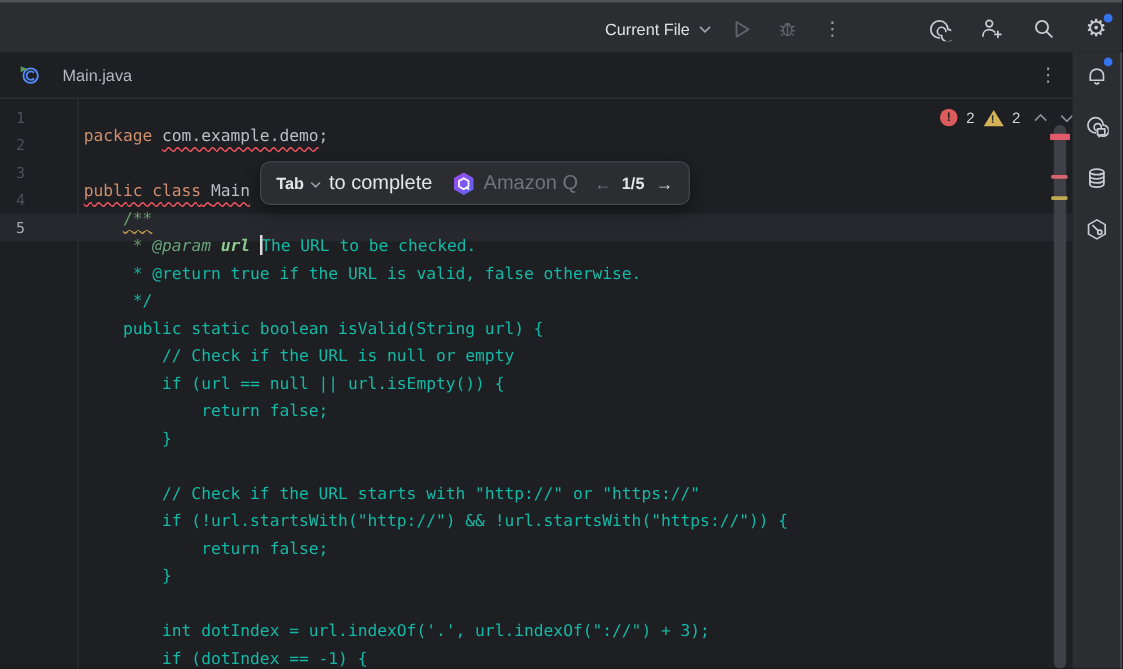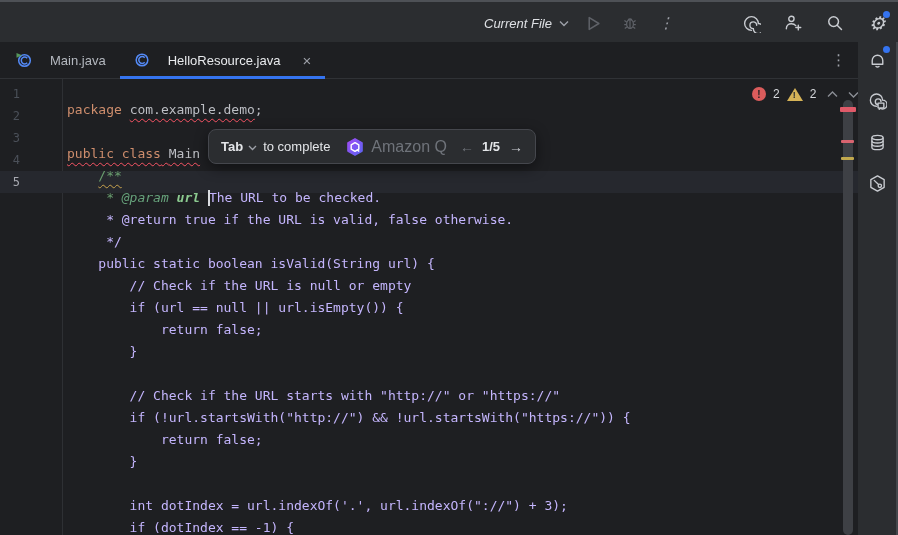--- a/index.html
+++ b/index.html
@@ -5,21 +5,21 @@
   * { margin:0; padding:0; box-sizing:border-box; }
   html,body { background:#101012; }
   .window {
     position:relative; width:898px; height:535px; overflow:hidden;
     background:#1E1F22; font-family:"Liberation Sans", sans-serif;
     -webkit-font-smoothing:antialiased;
   }
   
   .toolbar {
     position:absolute; left:0; top:0; width:898px; height:42px;
-    background:#2B2D30; border-top:2px solid #4E5156;font-style:italic;
+    background:#2B2D30; border-top:2px solid #4E5156;
   }
   .tb-center { position:absolute; left:484px; top:0; height:42px; display:flex; align-items:center; gap:14px; }
   .run-config { display:flex; align-items:center; gap:7px; color:#DFE1E5; font-size:13px; cursor:default; }
   .tb-iconbtn { width:22px; height:22px; display:flex; align-items:center; justify-content:center; }
   .tb-right { position:absolute; right:10px; top:0; height:42px; display:flex; align-items:center; gap:20px; }
   .dot-badge { position:absolute; width:7px; height:7px; border-radius:50%; background:#3574F0; }
   .gear-wrap { position:relative; width:22px; height:22px; display:flex; align-items:center; justify-content:center; }
   .gear-glyph { font-size:19px; color:#C9CCD1; line-height:1; }
   
   .tabbar {
@@ -48,34 +48,34 @@
   .code-row { display:flex; height:22px; line-height:22px; }
   .code-row.current { background:#26282E; }
   .lnum { width:20px; text-align:right; color:#4B5059; font-size:12px; flex:none; }
   .lnum.active { color:#A7A9B0; }
   .ltext { white-space:pre; padding-left:47px;margin-top:16px; }
   .plain { color:#BCBEC4; }
   .kw { color:#CF8E6D; }
   .doc { color:#6A9F6F; }
   .doctag { color:#67A37C; font-style:italic; }
   .docparam { color:#8BC98F; font-style:italic; font-weight:bold; }
-  .ghost { color:#c4b5fd; }
+  .ghost { color:#14b8a6; }
   .err { text-decoration:underline wavy #F75464 1px; text-underline-offset:4px; text-decoration-skip-ink:none; }
   .warn { text-decoration:underline wavy #C7A24C 1px; text-underline-offset:4px; text-decoration-skip-ink:none; }
   .caret { display:inline-block; width:2px; height:16px; background:#DADCE0; vertical-align:middle; margin-right:-1px; position:relative; top:-1px; }
   
   .hint-popup {
     position:absolute; left:208px; top:50px; height:35px; z-index:6;
     background:#2B2D30; border:1px solid #45474D; border-radius:8px;
     display:flex; align-items:center; padding:0 12px;
     box-shadow:0 4px 14px rgba(0,0,0,.45); white-space:nowrap;
   }
   .hint-key { color:#E3E5E8; font-size:13px; font-weight:600; }
   .hint-chev { margin:2px 6px 0 5px; }
-  .hint-action { color:#E3E5E8; font-size:13px; }
+  .hint-action { color:#E3E5E8; font-size:16px; }
   .hint-qicon { margin-left:16px; margin-right:7px; display:flex; }
   .hint-provider { color:#6F737A; font-size:16px; }
   .hint-prev { color:#6F737A; font-size:14px; margin-left:13px; }
   .hint-counter { color:#E3E5E8; font-size:13px; font-weight:700; margin-left:8px; }
   .hint-next { color:#CDD0D5; font-size:14px; margin-left:9px; }
   
   .inspections { position:absolute; top:5px; left:752px; height:20px; display:flex; align-items:center; gap:7px; z-index:4; }
   .insp-err-badge { width:14px; height:14px; border-radius:50%; background:#DB5C5C; color:#1E1F22; font-size:10px; font-weight:700; display:flex; align-items:center; justify-content:center; }
   .insp-count { color:#D5D7DB; font-size:12px; }
   .warn-tri { position:relative; width:0; height:0; border-left:8px solid transparent; border-right:8px solid transparent; border-bottom:13px solid #D6B357; }
@@ -162,31 +162,20 @@
   <div class="tabbar">
     <div class="tab first">
       <span>
         <svg width="16" height="16" viewBox="0 0 16 16">
           <circle cx="8.5" cy="8.5" r="5.8" fill="none" stroke="#548AF7" stroke-width="1.5"></circle>
           <path d="M11.2 6.2 A3.4 3.4 0 1 0 11.2 10.8" fill="none" stroke="#548AF7" stroke-width="1.5"></path>
           <polygon points="0.5,1 6,3.2 0.5,5.8" fill="#57965C"></polygon>
         </svg>
       </span>
       <span class="tab-label">Main.java</span>
-    </div>
-    <div class="tab active">
-      <span>
-        <svg width="16" height="16" viewBox="0 0 16 16">
-          <circle cx="8" cy="8" r="5.8" fill="none" stroke="#548AF7" stroke-width="1.5"></circle>
-          <path d="M10.7 5.7 A3.4 3.4 0 1 0 10.7 10.3" fill="none" stroke="#548AF7" stroke-width="1.5"></path>
-        </svg>
-      </span>
-      <span class="tab-label">HelloResource.java</span>
-      <span class="tab-close">×</span>
-      <span class="tab-underline"></span>
     </div>
     <div class="tabbar-more">
       <span class="kebab">⋮</span>
     </div>
   </div>
 
   <div class="sidebar">
     <div class="sb-btn">
       <span>
         <svg width="19" height="19" viewBox="0 0 18 18" fill="none" stroke="#C9CCD1" stroke-width="1.3" stroke-linecap="round">

